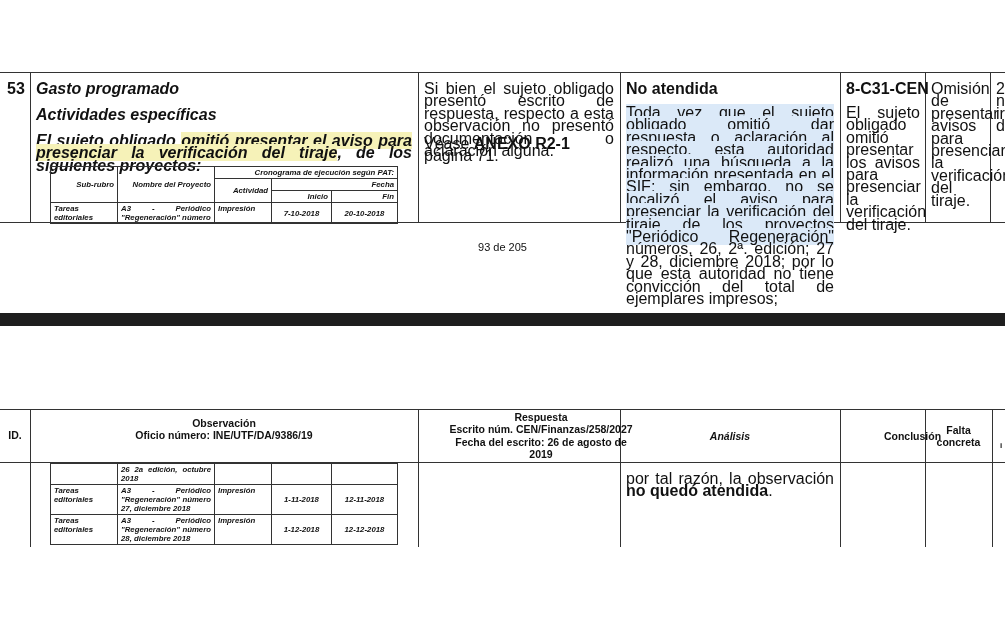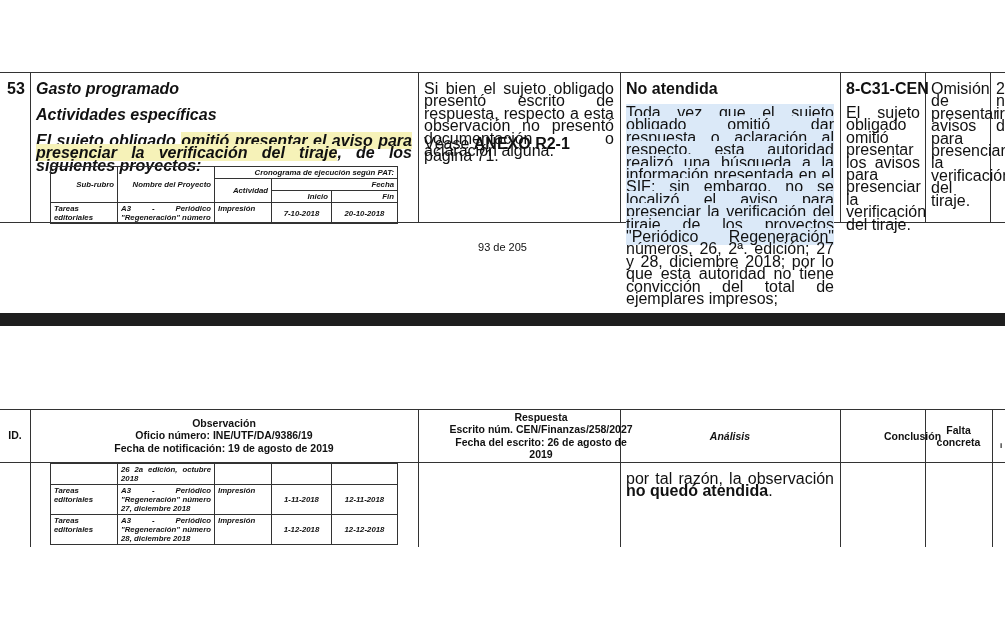--- a/index.html
+++ b/index.html
@@ -102,21 +102,20 @@
   <div class="vline" style="left:620px;top:409px;height:138px;"></div>
   <div class="vline" style="left:840px;top:409px;height:138px;"></div>
   <div class="vline" style="left:925px;top:409px;height:138px;"></div>
   <div class="vline" style="left:992px;top:409px;height:138px;"></div>
 
   <div class="hc" style="left:0;top:429px;width:30px;">ID.</div>
 
   <div class="hc" style="left:30px;top:417px;width:388px;">
     <div>Observación</div>
     <div>Oficio número: INE/UTF/DA/9386/19</div>
-    <div>Fecha de notificación: 19 de agosto de 2019</div>
   </div>
 
   <div class="hc" style="left:418px;top:411px;width:202px;margin-left:22px;">
     <div>Respuesta</div>
     <div>Escrito núm. CEN/Finanzas/258/2027</div>
     <div>Fecha del escrito: 26 de agosto de</div>
     <div>2019</div>
   </div>
 
   <div class="hc" style="left:620px;top:430px;width:220px;font-style:italic;">Análisis</div>

